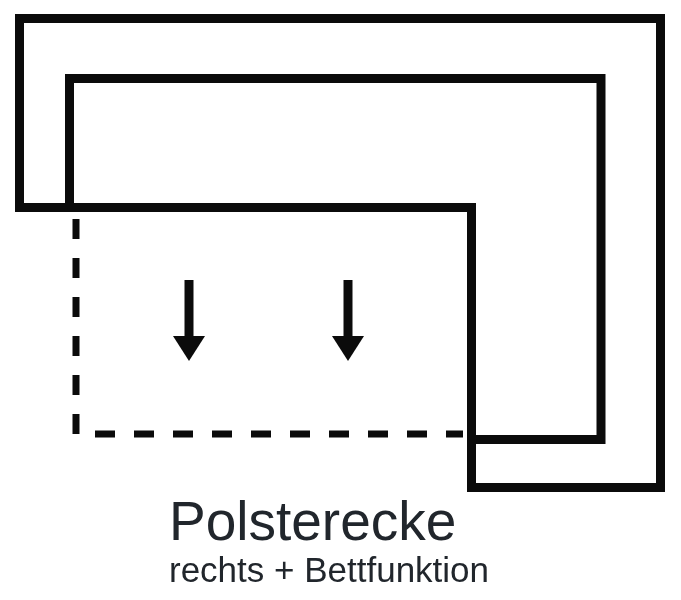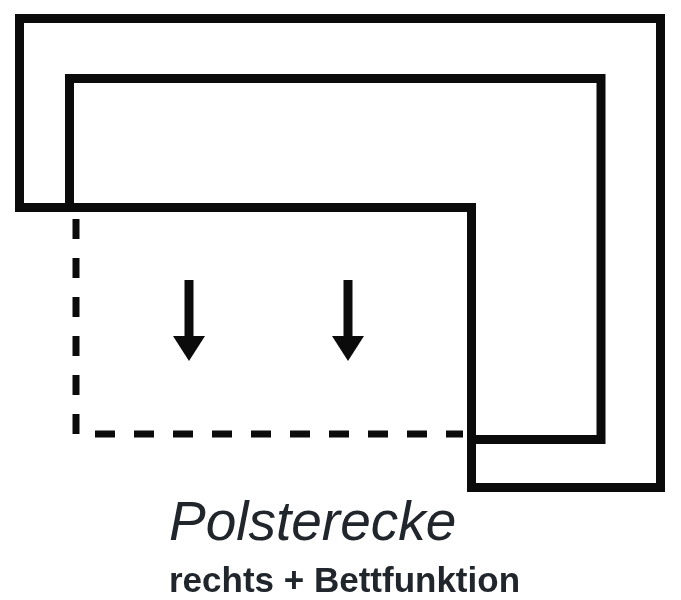--- a/index.html
+++ b/index.html
@@ -29,27 +29,26 @@
     top: 494px;
     text-align: left;
     color: #21262c;
     white-space: nowrap;
   }
   .caption-title {
     font-size: 55px;
     line-height: 55px;
     font-weight: 400;
     letter-spacing: 0px;
-    font-style: italic;
   }
   .caption-subtitle {
     font-size: 35px;
     line-height: 35px;
-    font-weight: 700;
-    margin-top: 13px;
+    font-weight: 400;
+    margin-top: 3px;
   }
 </style>
 </head>
 <body>
 
 <div class="stage">
 
   <svg class="diagram-svg" width="681" height="600" viewBox="0 0 681 600">
 
     <path d="M 19.5 18.5 H 660.5 V 487.5 H 471.5 V 207.5 H 19.5 Z" fill="none" stroke="#0b0b0b" stroke-width="9" stroke-linejoin="miter"></path>

